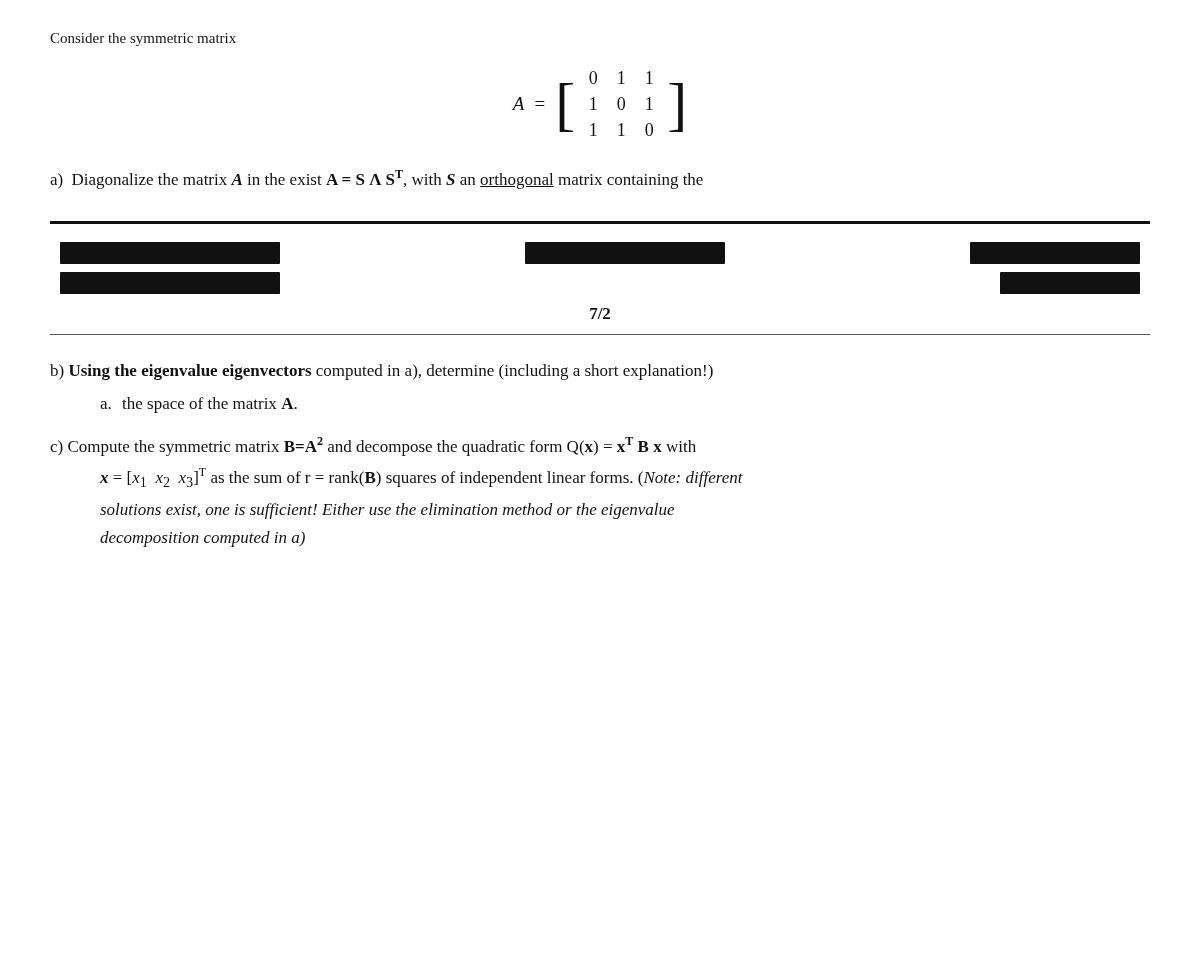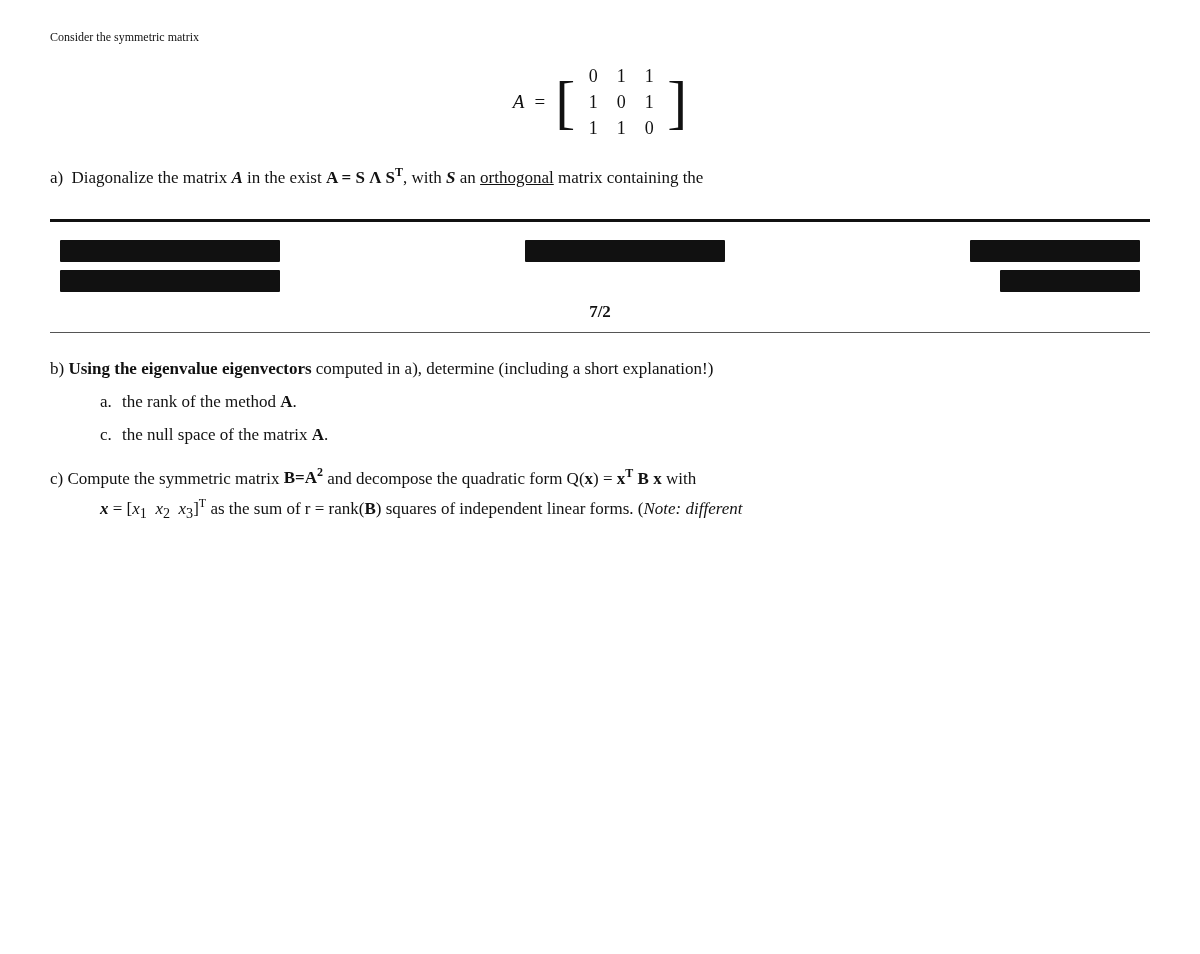--- a/index.html
+++ b/index.html
@@ -7,21 +7,21 @@
       background: #fff;
       font-family: 'Times New Roman', Times, serif;
       font-size: 17px;
       color: #111;
       width: 1200px;
       min-height: 954px;
       padding: 30px 50px 40px 50px;
     }
 
     .intro-text {
-      font-size: 12px;
+      font-size: 15px;
       margin-bottom: 18px;
     }
 
     .matrix-container {
       display: flex;
       justify-content: center;
       align-items: center;
       margin: 10px 0 22px 0;
     }
 
@@ -237,27 +237,27 @@
 
 <div class="divider-thin"></div>
 
 <div class="part-b">
   <span class="label">b)</span>
   <span class="bold">Using the eigenvalue eigenvectors</span><span> computed in a), determine (including a short explanation!)</span>
 
   <div class="sub-items">
     <div class="sub-item">
       <span class="sub-label">a.</span>
-      <span>the rank of the method </span><span class="bold">A</span><span>.</span>
-    </div>
-    <div class="sub-item">
-      <span class="sub-label">c.</span>
-      <span>the null space of the matrix </span><span class="bold">A</span><span>.</span>
+      <span>the space of the matrix </span><span class="bold">A</span><span>.</span>
     </div>
   </div>
 </div>
 
 <div class="part-c">
   <span class="label">c)</span>
   <span>Compute the symmetric matrix </span><span class="bold">B=A<sup>2</sup></span><span> and decompose the quadratic form Q(</span><span class="bold">x</span><span>) = </span><span class="bold">x</span><sup class="bold">T</sup><span> </span><span class="bold">B</span><span> </span><span class="bold">x</span><span> with</span>
   <br>
   <span style="margin-left:50px;"><span class="bold math-italic">x</span> = [<span class="math-italic">x</span><sub>1</sub>&nbsp;&nbsp;<span class="math-italic">x</span><sub>2</sub>&nbsp;&nbsp;<span class="math-italic">x</span><sub>3</sub>]<sup>T</sup></span><span> as the sum of r = rank(</span><span class="bold">B</span><span>) squares of independent linear forms. (</span><span class="italic">Note: different</span>
+  <div class="italic-block">
+    <span>solutions exist, one is sufficient! Either use the elimination method or the eigenvalue</span><br>
+    <span>decomposition computed in a)</span>
+  </div>
 </div>
 
 </body></html>

